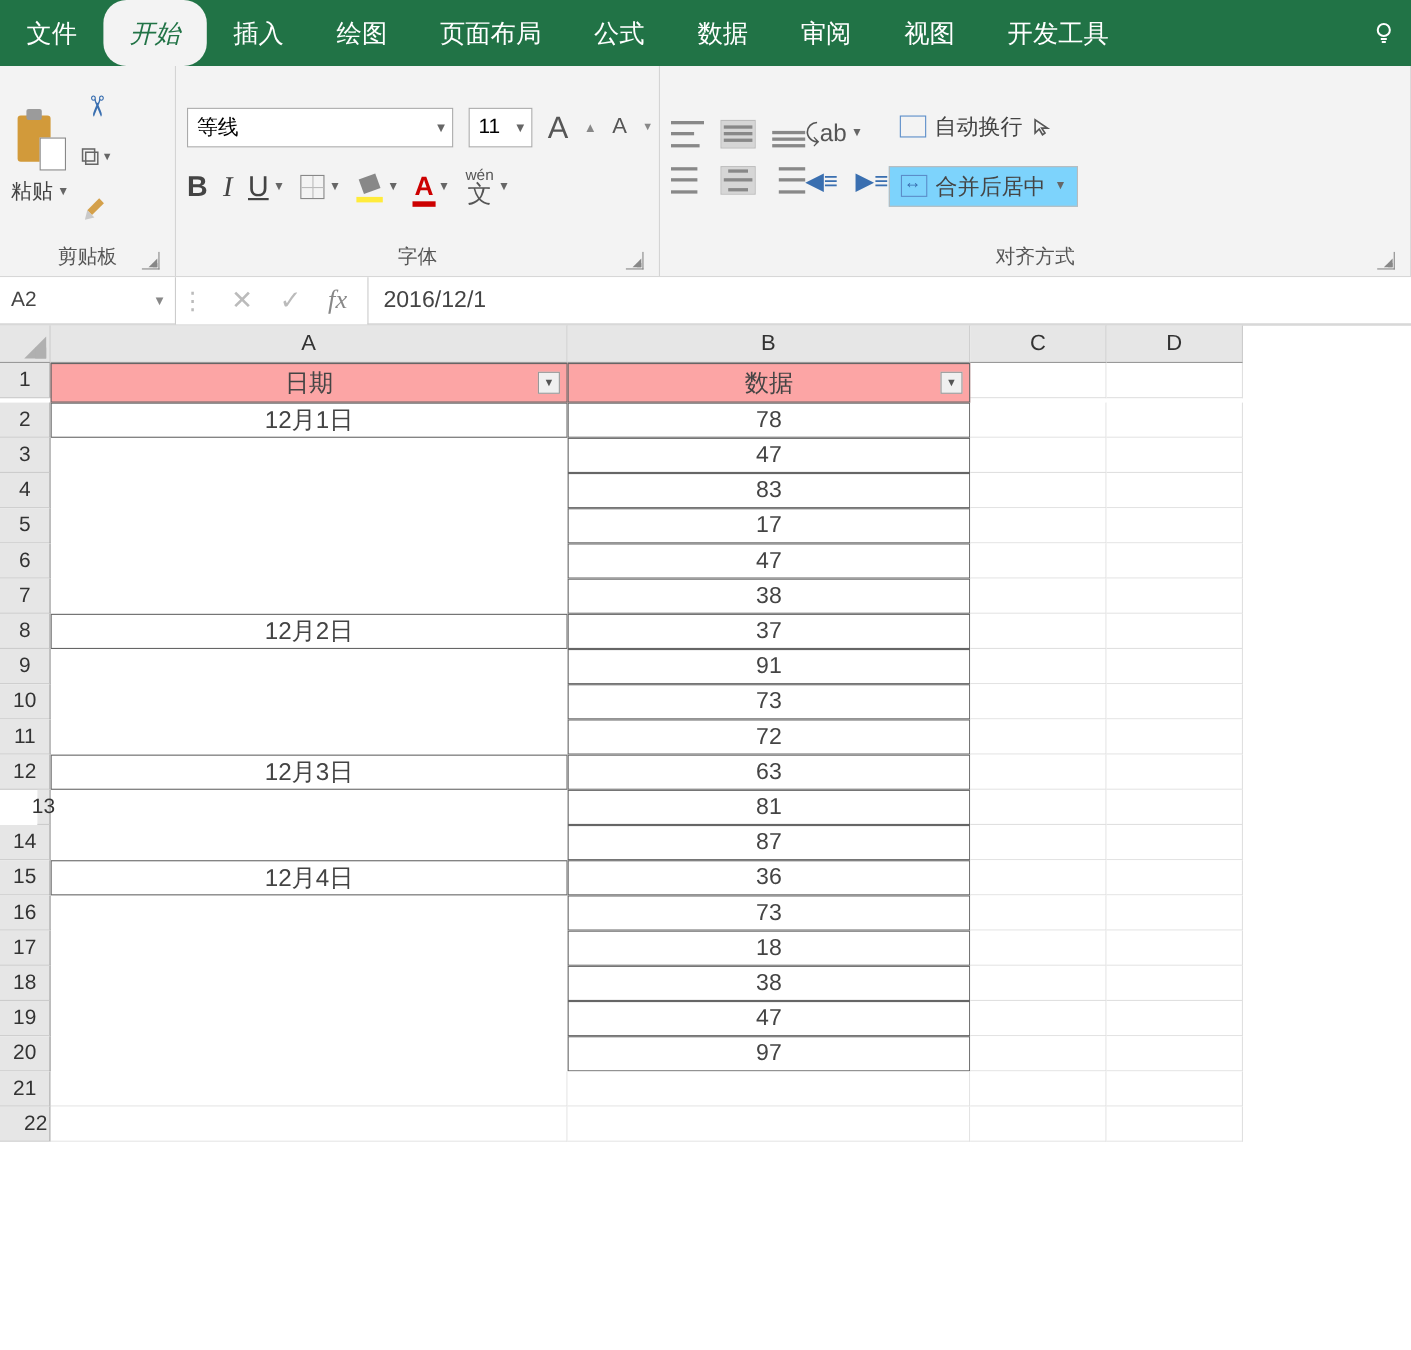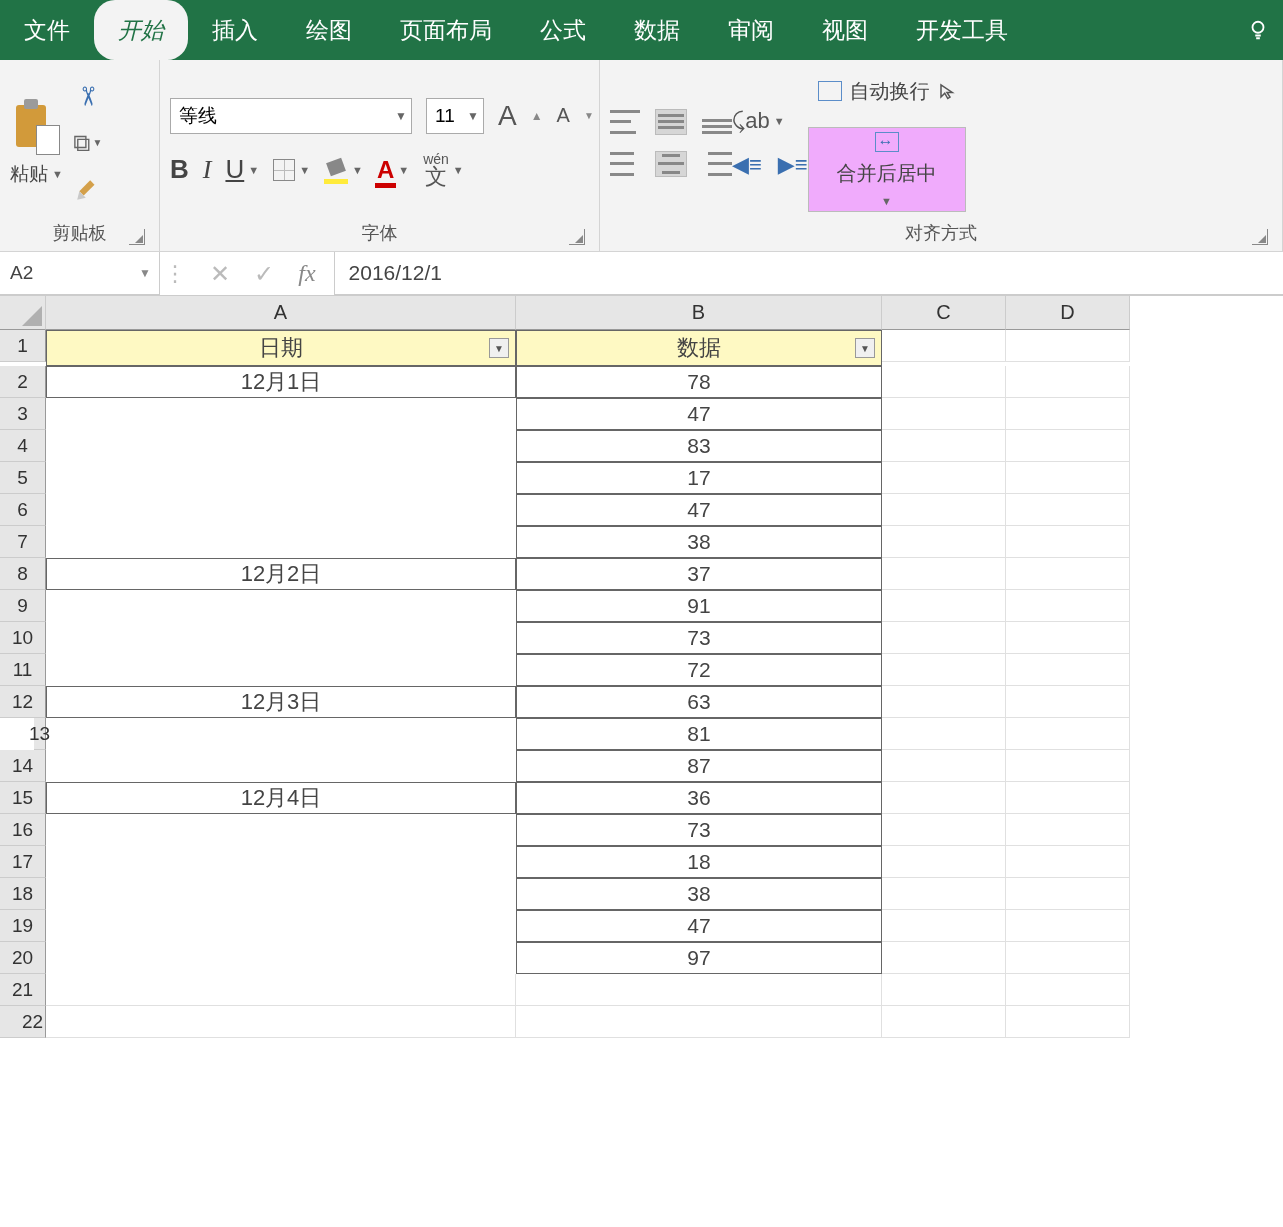--- a/index.html
+++ b/index.html
@@ -64,41 +64,41 @@
 .al span { height: 3px; background: #888; display: block; }
 .al.top span:nth-child(1){width:100%} .al.top span:nth-child(2){width:70%} .al.top span:nth-child(3){width:85%}
 .al.mid { justify-content: center; gap: 3px; } .al.mid span{width:100%}
 .al.btm { justify-content: flex-end; gap: 3px; } .al.btm span{width:100%}
 .al.l span{width:80%} .al.c span{margin:0 auto;width:70%} .al.c span:nth-child(2){width:100%}
 .al.r span{margin-left:auto;width:80%}
 .al.active { background: #d6d6d6; outline: 1px solid #bbb; padding: 2px; }
 .orient { font-size: 22px; color: #555; }
 .indent { font-size: 22px; color: #3a6fb0; }
 .wrap-btn, .merge-btn { display: flex; align-items: center; gap: 8px; padding: 4px 10px; font-size: 20px; }
-.merge-btn { background: #f0abfc; border: 1px solid #bbb; flex-direction: column; }
+.merge-btn { background: #7dd3fc; border: 1px solid #bbb; }
 .wrap-ic, .merge-ic { width: 24px; height: 20px; border: 1px solid #5b8dc9; position: relative; }
 .merge-ic::before { content: "↔"; position: absolute; left: 2px; top: -2px; color: #3a6fb0; font-size: 16px; }
 
 
 .namebar { display: flex; align-items: stretch; height: 44px; border-bottom: 1px solid #ccc; background: #fff; }
 .namebox { width: 160px; border: 1px solid #ccc; border-top: none; border-left: none; display: flex; align-items: center; padding: 0 10px; position: relative; }
 .namebox .dd { position: absolute; right: 8px; color: #888; font-size: 12px; }
 .fx-dots { width: 32px; display: flex; align-items: center; justify-content: center; color: #bbb; font-size: 22px; letter-spacing: 2px; }
 .fx-btns { display: flex; align-items: center; gap: 24px; padding: 0 18px; color: #bbb; font-size: 24px; }
 .fx-label { font-style: italic; font-family: Georgia, serif; color: #888; }
 .fx-input { flex: 1; border: 1px solid #ccc; border-top: none; border-right: none; display: flex; align-items: center; padding: 0 14px; font-size: 21px; }
 
 
 .grid { display: grid; grid-template-columns: 46px 470px 366px 124px 124px; position: relative; }
 .sel-all { background: #e6e6e6; border-right: 1px solid #ccc; border-bottom: 1px solid #999; height: 34px; position: relative; }
 .sel-all::after { content: ""; position: absolute; right: 3px; bottom: 3px; border: 10px solid transparent; border-right-color: #b0b0b0; border-bottom-color: #b0b0b0; }
 .colh { background: #e6e6e6; border-right: 1px solid #ccc; border-bottom: 1px solid #999; height: 34px; display: flex; align-items: center; justify-content: center; font-size: 20px; color: #333; }
 .rowh { background: #e6e6e6; border-right: 1px solid #999; border-bottom: 1px solid #ccc; display: flex; align-items: center; justify-content: center; font-size: 19px; color: #333; height: 32px; }
 .cell { border-right: 1px solid #e0e0e0; border-bottom: 1px solid #e0e0e0; height: 32px; display: flex; align-items: center; justify-content: center; font-size: 21px; background: #fff; }
-.hd-cell { background: #fef9c3; border: 1px solid #666 !important; font-size: 22px; justify-content: center; position: relative; height: 36px; }
+.hd-cell { background: #fca5a5; border: 1px solid #666 !important; font-size: 22px; justify-content: center; position: relative; height: 36px; }
 .filter { position: absolute; right: 6px; top: 50%; transform: translateY(-50%); width: 20px; height: 20px; background: #f0f0f0; border: 1px solid #999; display: flex; align-items: center; justify-content: center; font-size: 10px; color: #555; }
 .data-cell { border: 1px solid #666 !important; }
 .merged { border: 1px solid #666 !important; font-size: 22px; }
 
 </style>
 </head>
 <body>
 
 <div class="tabbar">
   <div class="tab">文件</div>

